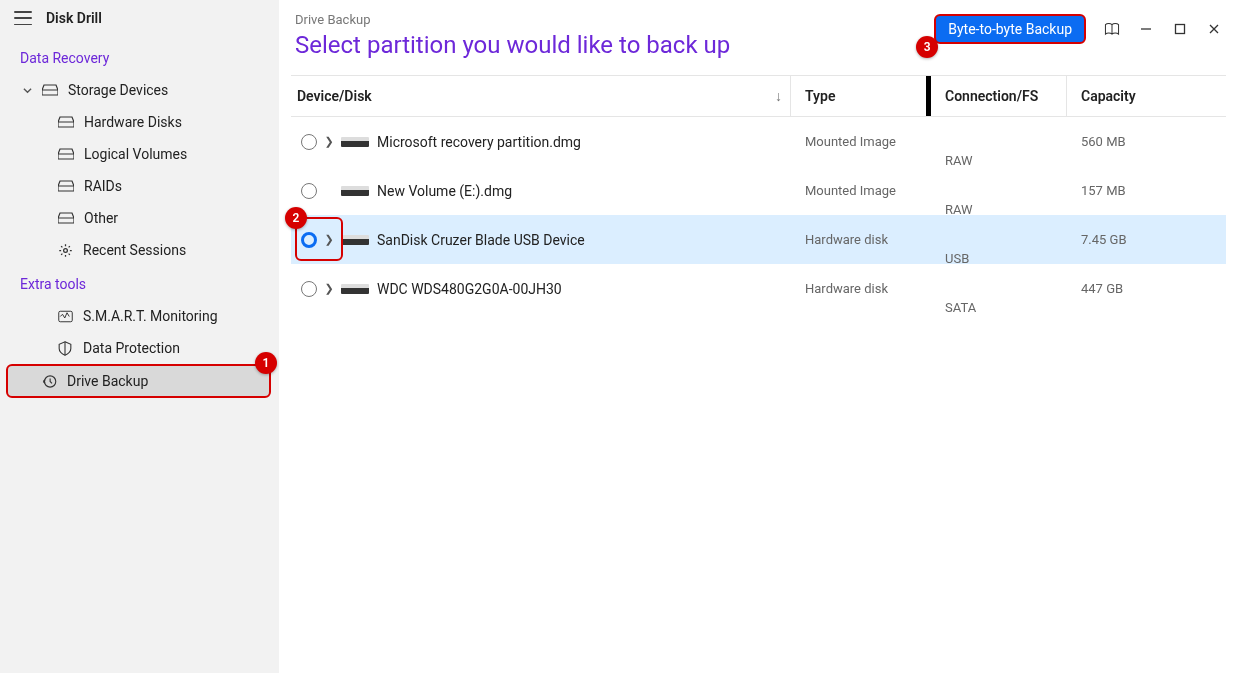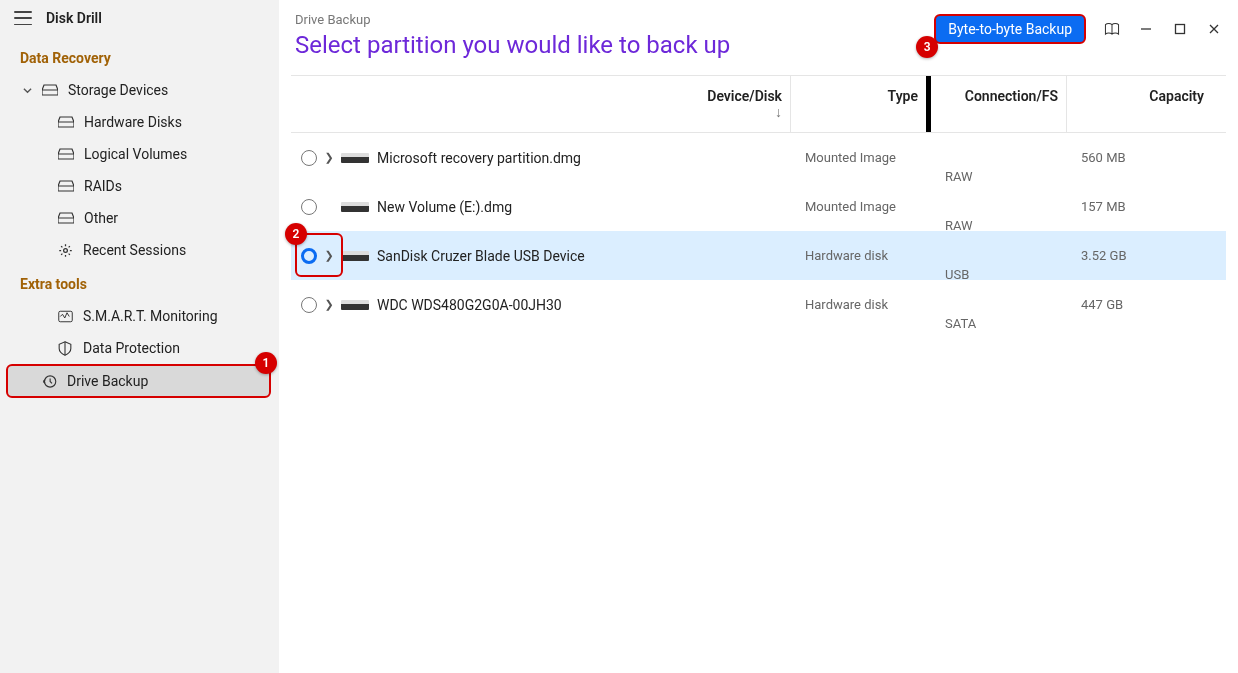--- a/index.html
+++ b/index.html
@@ -5,21 +5,21 @@
 * { margin: 0; padding: 0; box-sizing: border-box; font-family: -apple-system, BlinkMacSystemFont, "Segoe UI", Roboto, sans-serif; }
 body { display: flex; height: 673px; width: 1238px; overflow: hidden; background: #fff; }
 
 
 .sidebar { width: 279px; background: #f2f2f2; display: flex; flex-direction: column; }
 .titlebar { display: flex; align-items: center; padding: 10px 14px 14px 14px; gap: 14px; }
 .hamburger { width: 18px; height: 14px; display: flex; flex-direction: column; justify-content: space-between; cursor: pointer; }
 .hamburger span { display: block; height: 1.5px; background: #444; border-radius: 1px; }
 .app-title { font-size: 14px; font-weight: 600; color: #222; }
 
-.section-header { font-size: 14px; font-weight: 700; color: #a16207; padding: 10px 20px 8px 20px; }
+.section-header { font-size: 14px; font-weight: 400; color: #6d28d9; padding: 10px 20px 8px 20px; }
 .nav-item { display: flex; align-items: center; padding: 8px 0 8px 22px; font-size: 14px; color: #222; cursor: pointer; gap: 10px; }
 .nav-item.indent0 { padding-left: 22px; }
 .nav-item.indent1 { padding-left: 57px; }
 .nav-item.indent2 { padding-left: 58px; }
 .nav-item .chev { width: 10px; display:inline-flex; justify-content:center; }
 .nav-item .icon { width: 16px; height: 16px; display: inline-flex; align-items: center; justify-content: center; flex-shrink:0; }
 .nav-item.callout { border: 2.5px solid #d60000; border-radius: 6px; background: #d9d9d9; padding-top:7px; padding-bottom:7px;}
 
 
 .badge { position: absolute; width: 22px; height: 22px; border-radius: 50%; background: #d60000; color: #fff; font-size: 12px; font-weight: 600; display: flex; align-items: center; justify-content: center; z-index: 10; box-shadow: 0 1px 3px rgba(0,0,0,0.3);}
@@ -29,21 +29,21 @@
 .header { display: flex; align-items: flex-start; padding: 12px 16px 16px 16px; }
 .header-left { flex: 1; }
 .crumb { font-size: 13px; color: #777; margin-bottom: 4px; }
 .page-title { font-size: 24px; font-weight: 400; color: #6d28d9; }
 .header-right { display: flex; align-items: center; gap: 18px; padding-top: 2px; }
 .byte-btn { background: #0b6cf2; color: #fff; border: 2.5px solid #d60000; border-radius: 6px; padding: 5px 12px; font-size: 14px; cursor: pointer; outline: none; }
 .win-btn { width: 16px; height: 16px; display:inline-flex; align-items:center; justify-content:center; cursor:pointer; color:#222; }
 
 
 .table-head { display: flex; border-top: 1px solid #e5e5e5; border-bottom: 1px solid #e5e5e5; padding: 0 14px 0 0; margin: 0 12px 0 12px;}
-.th { font-size: 14px; font-weight: 600; color: #222; padding: 12px 8px; display:flex; align-items:flex-end;flex-direction:column; }
+.th { font-size: 14px; font-weight: 600; color: #222; padding: 12px 8px; display:flex; align-items:flex-start; }
 .col-device { flex: 0 0 500px; padding-left: 6px; justify-content:space-between; border-right:1px solid #e5e5e5;}
 .col-type { flex: 0 0 140px; padding-left: 14px; border-right:5px solid #000000;}
 .col-conn { flex: 0 0 136px; padding-left: 14px; border-right:1px solid #e5e5e5;}
 .col-cap { flex: 1; padding-left: 14px; }
 
 .table-body { margin: 0 12px; }
 .row { display: flex; align-items: center; height: 49px; padding-right: 14px; }
 .row.selected { background: #dbeeff; }
 .cell { font-size: 14px; color: #222; }
 .cell.type, .cell.conn, .cell.cap { font-size: 13px; color: #666; }
@@ -235,21 +235,21 @@
 
     <div class="row selected">
       <div class="cell c-device">
         <span class="radio selected"></span>
         <span class="expander">❯</span>
         <span class="drive-icon"></span>
         <span>SanDisk Cruzer Blade USB Device</span>
       </div>
       <div class="cell type c-type">Hardware disk</div>
       <div class="cell conn c-conn">USB</div>
-      <div class="cell cap c-cap">3.52 GB</div>
+      <div class="cell cap c-cap">7.45 GB</div>
     </div>
 
     <div class="row">
       <div class="cell c-device">
         <span class="radio"></span>
         <span class="expander">❯</span>
         <span class="drive-icon"></span>
         <span>WDC WDS480G2G0A-00JH30</span>
       </div>
       <div class="cell type c-type">Hardware disk</div>

